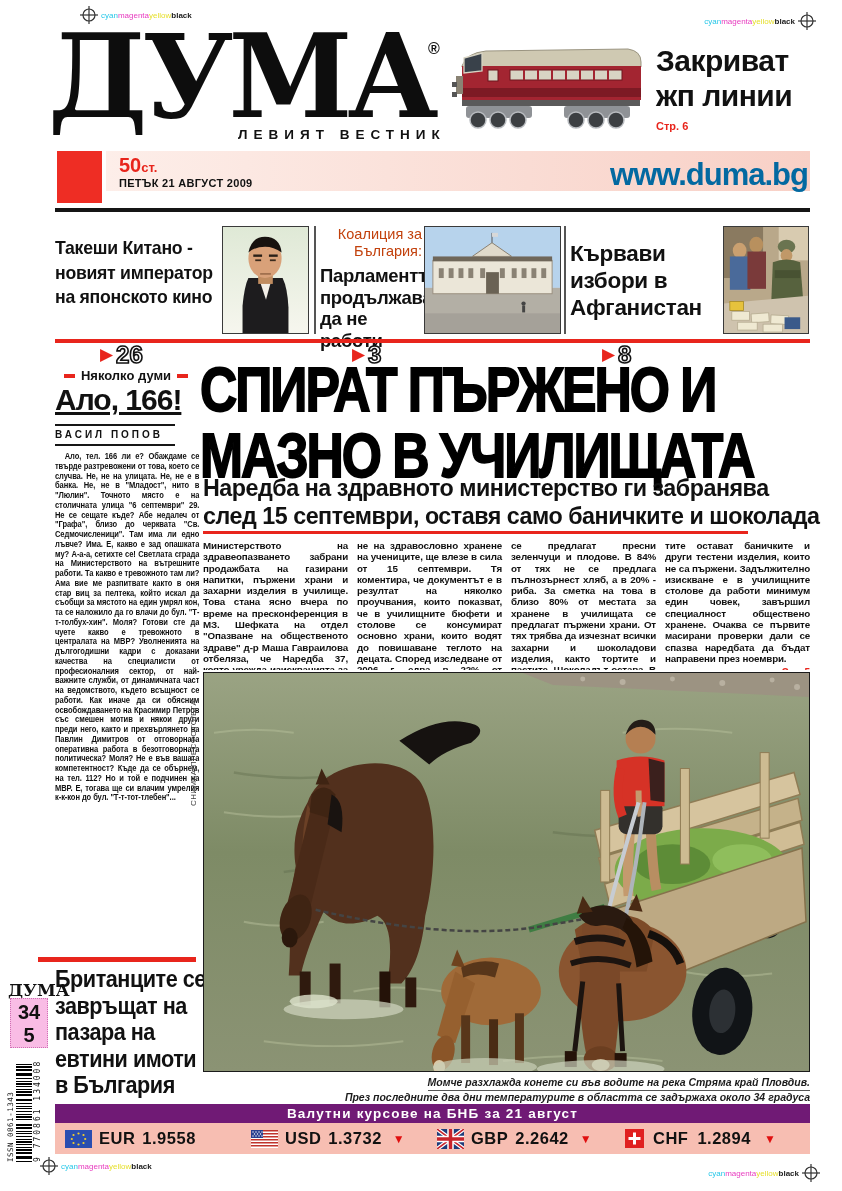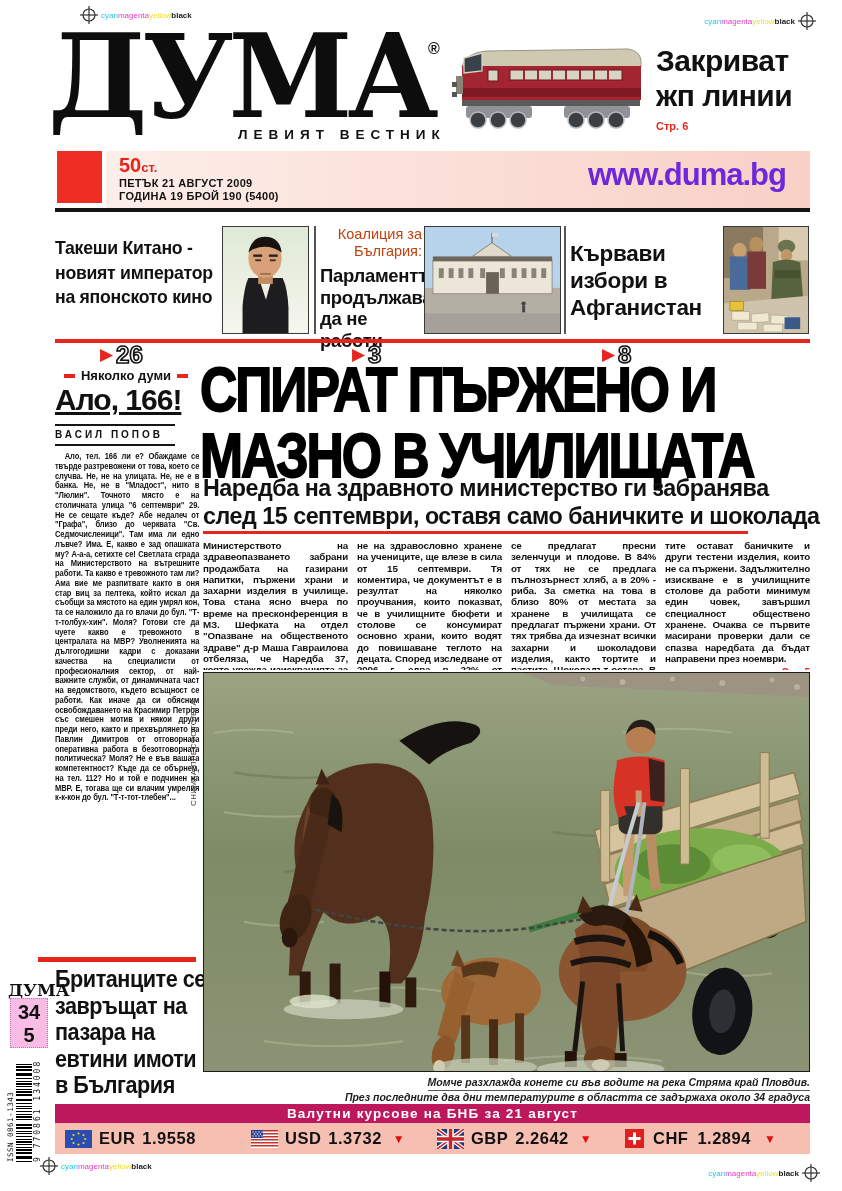--- a/index.html
+++ b/index.html
@@ -14,25 +14,25 @@
   
   .duma{left:48px;top:22px;font:700 112px/104px "DejaVu Serif",serif;letter-spacing:-5px;color:#0d0d0d;transform:scaleY(1.04);transform-origin:left top;}
   .reg{left:428px;top:40px;font:700 16px "Liberation Sans",sans-serif;}
   .tagline{left:238px;top:127px;width:225px;font:700 13.5px "Liberation Sans",sans-serif;letter-spacing:6px;white-space:nowrap;}
   .train{left:452px;top:36px;width:196px;height:98px;}
   .train-headline{left:656px;top:44px;width:156px;font:800 30px/34.5px "Liberation Sans",sans-serif;letter-spacing:-0.5px;}
   .train-page{left:656px;top:120px;width:150px;text-align:left;color:#e8251c;font:700 11px "Liberation Sans",sans-serif;}
 
   
   .red-square{left:57px;top:151px;width:45px;height:52px;background:#ee2d24;}
-  .info-bar{left:106px;top:151px;width:704px;height:60px;background:linear-gradient(90deg,#fdeee9,#f8d0c6);padding:3px 0 0 13px;box-sizing:border-box;}
+  .info-bar{left:106px;top:151px;width:704px;height:40px;background:linear-gradient(90deg,#fdeee9,#f8d0c6);padding:3px 0 0 13px;box-sizing:border-box;}
   .price{color:#e8251c;font-weight:800;}
   .price .pv{font-size:20px;} .price .pu{font-size:13px;}
   .dline{font:800 11px/13px "Liberation Sans",sans-serif;letter-spacing:.3px;}
-  .website{left:588px;top:157px;width:220px;text-align:left;color:#6d28d9;font:800 31px "Liberation Sans",sans-serif;letter-spacing:-1px;}
+  .website{left:588px;top:157px;width:220px;text-align:right;color:#0369a1;font:800 31px "Liberation Sans",sans-serif;letter-spacing:-1px;}
 
   .rule-black{left:55px;top:208px;width:755px;height:3.5px;background:#151515;}
   .rule-red{left:55px;top:339px;width:755px;height:4px;background:#e8251c;}
 
   
   .t1-title{left:55px;top:236px;width:178px;font:800 19px/24.5px "Liberation Sans",sans-serif;transform:scaleX(.93);transform-origin:left top;letter-spacing:-0.3px;}
   .photo{border:1px solid #3a3a3a;box-sizing:border-box;overflow:hidden;background:#ddd;}
   .ph-kitano{left:222px;top:226px;width:87px;height:108px;}
   .tdiv{width:2px;background:#555;top:226px;height:108px;}
   .t2{left:320px;top:226px;width:102px;}
@@ -78,21 +78,21 @@
   .cols{left:203px;top:540px;width:607px;height:130px;display:flex;gap:9px;overflow:hidden;}
   .col{flex:1;font:700 9.8px/11.3px "Liberation Sans",sans-serif;text-align:justify;letter-spacing:-0.15px;}
   .pg5{text-align:right;color:#e8251c;font:700 10px "Liberation Sans",sans-serif;margin-top:3px;}
   .credit{left:189px;top:806px;width:132px;transform:rotate(-90deg);transform-origin:left top;
           font:400 8px "Liberation Sans",sans-serif;color:#3c3c3c;letter-spacing:.4px;white-space:nowrap;}
   .main-photo{left:203px;top:672px;width:607px;height:400px;border:1.5px solid #1b1b1b;box-sizing:border-box;background:#87916f;}
   .caption{left:300px;top:1076px;width:510px;text-align:right;font:italic 700 10.5px/13.5px "Liberation Sans",sans-serif;color:#1c1c1c;}
   .caption span{display:inline-block;border-bottom:1px solid #555;padding-bottom:.5px;}
 
   
-  .cur-head{left:55px;top:1104px;width:755px;height:19px;background:#be185d;color:#fff;text-align:center;
+  .cur-head{left:55px;top:1104px;width:755px;height:19px;background:#701a75;color:#fff;text-align:center;
             font:800 13.5px/19px "Liberation Sans",sans-serif;letter-spacing:1.2px;}
   .cur-body{left:55px;top:1123px;width:755px;height:31px;background:#f7beb2;}
   .cgroup{position:absolute;top:0;height:31px;display:flex;align-items:center;gap:7px;font:800 16.5px "Liberation Sans",sans-serif;letter-spacing:.5px;}
   .cgroup .arrow{color:#e01010;font-size:12px;margin-left:4px;}
   .flag{display:block;}
 </style>
 </head>
 <body>
 
 <div class="page">
@@ -166,21 +166,20 @@
       <rect x="0" y="56" width="5" height="5" fill="#555"></rect>
   </svg>
 
   <div class="abs train-headline">Закриват жп линии</div>
   <div class="abs train-page">Стр. 6</div>
 
   <div class="abs red-square"></div>
   <div class="abs info-bar">
     <div class="price"><span class="pv">50</span><span class="pu">ст.</span></div>
     <div class="dline">ПЕТЪК 21 АВГУСТ 2009</div>
-    <div class="dline">ГОДИНА 19 БРОЙ 190 (5400)</div>
   </div>
   <div class="abs website">www.duma.bg</div>
 
   <div class="abs rule-black"></div>
 
   <div class="abs t1-title">Такеши Китано - новият император на японското кино</div>
 
   <div class="abs photo ph-kitano">
     <svg width="100%" height="100%" viewBox="0 0 87 108" preserveAspectRatio="none">
       <defs>

